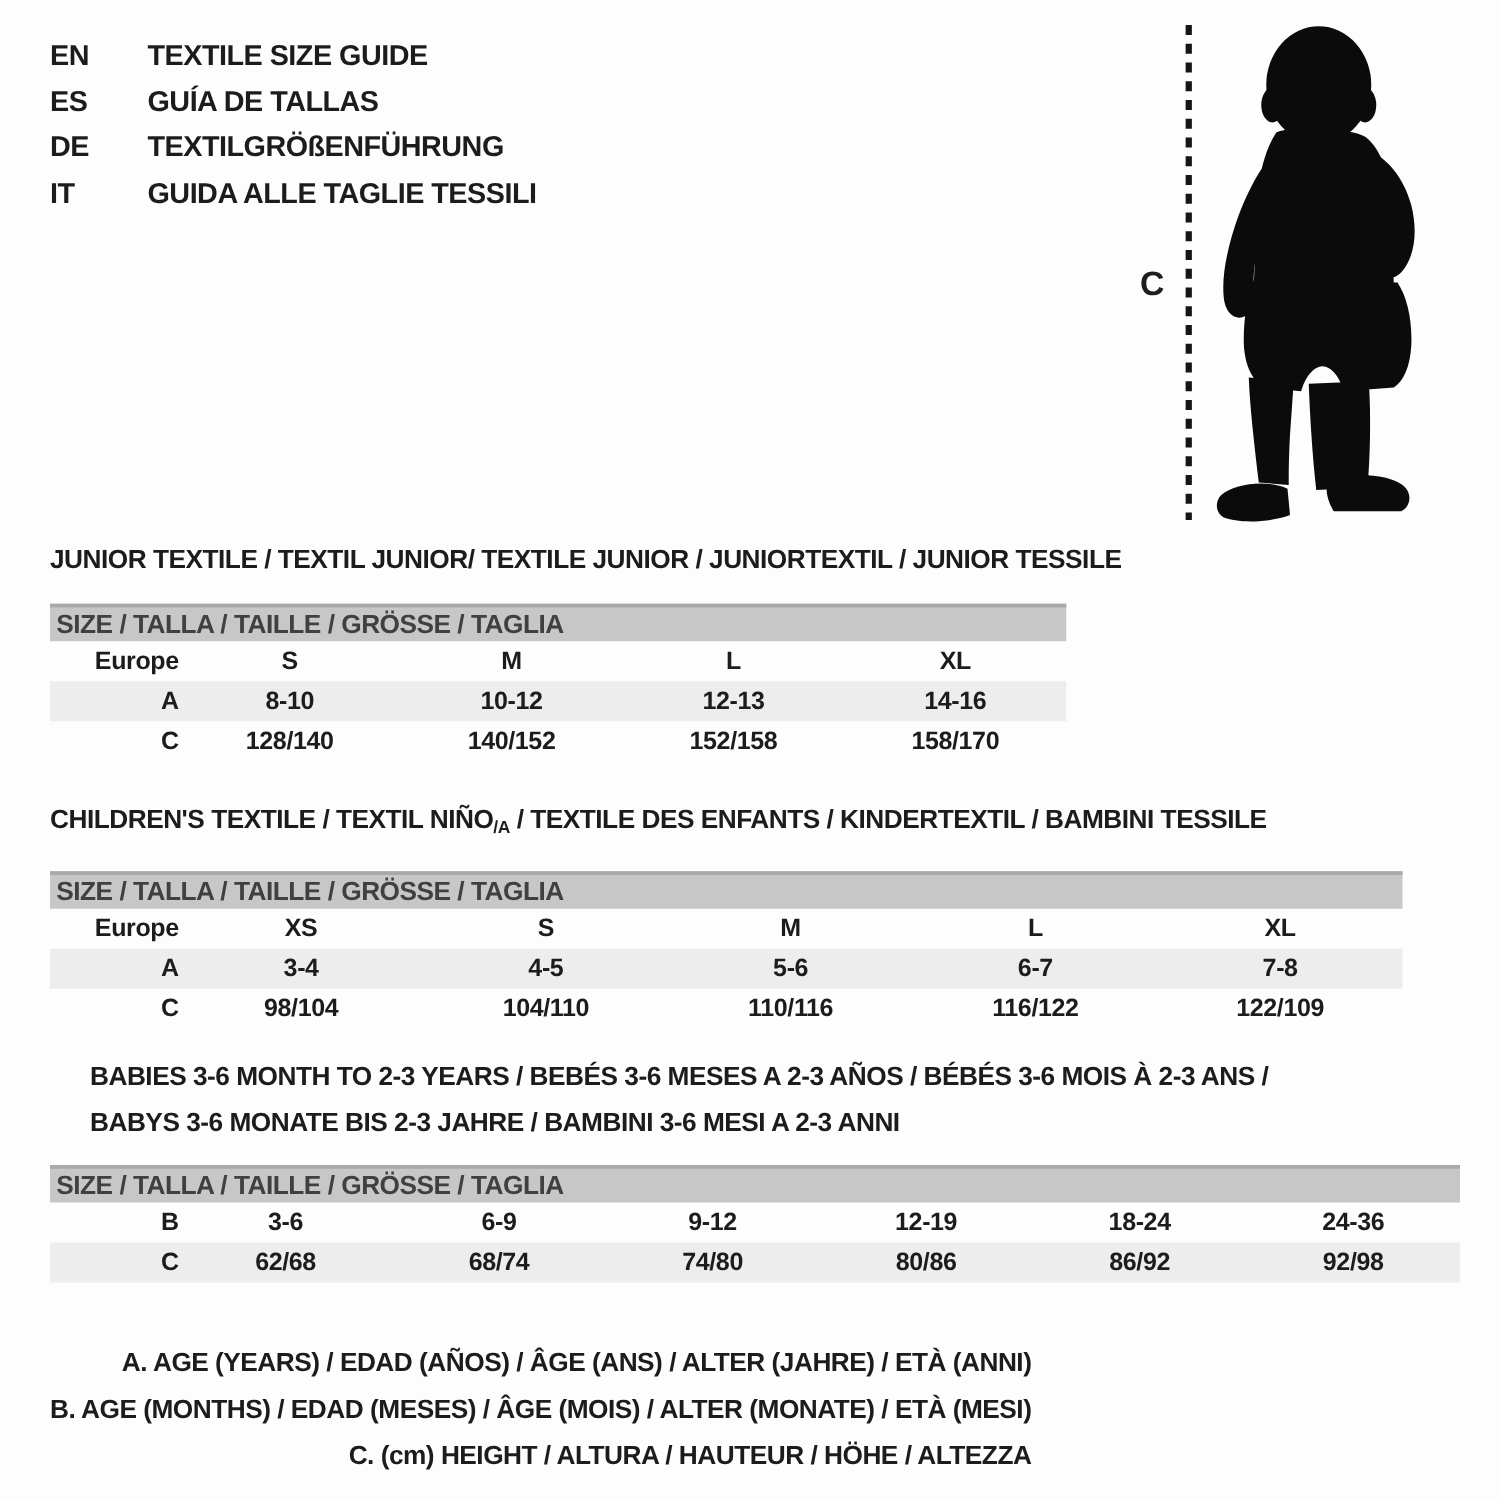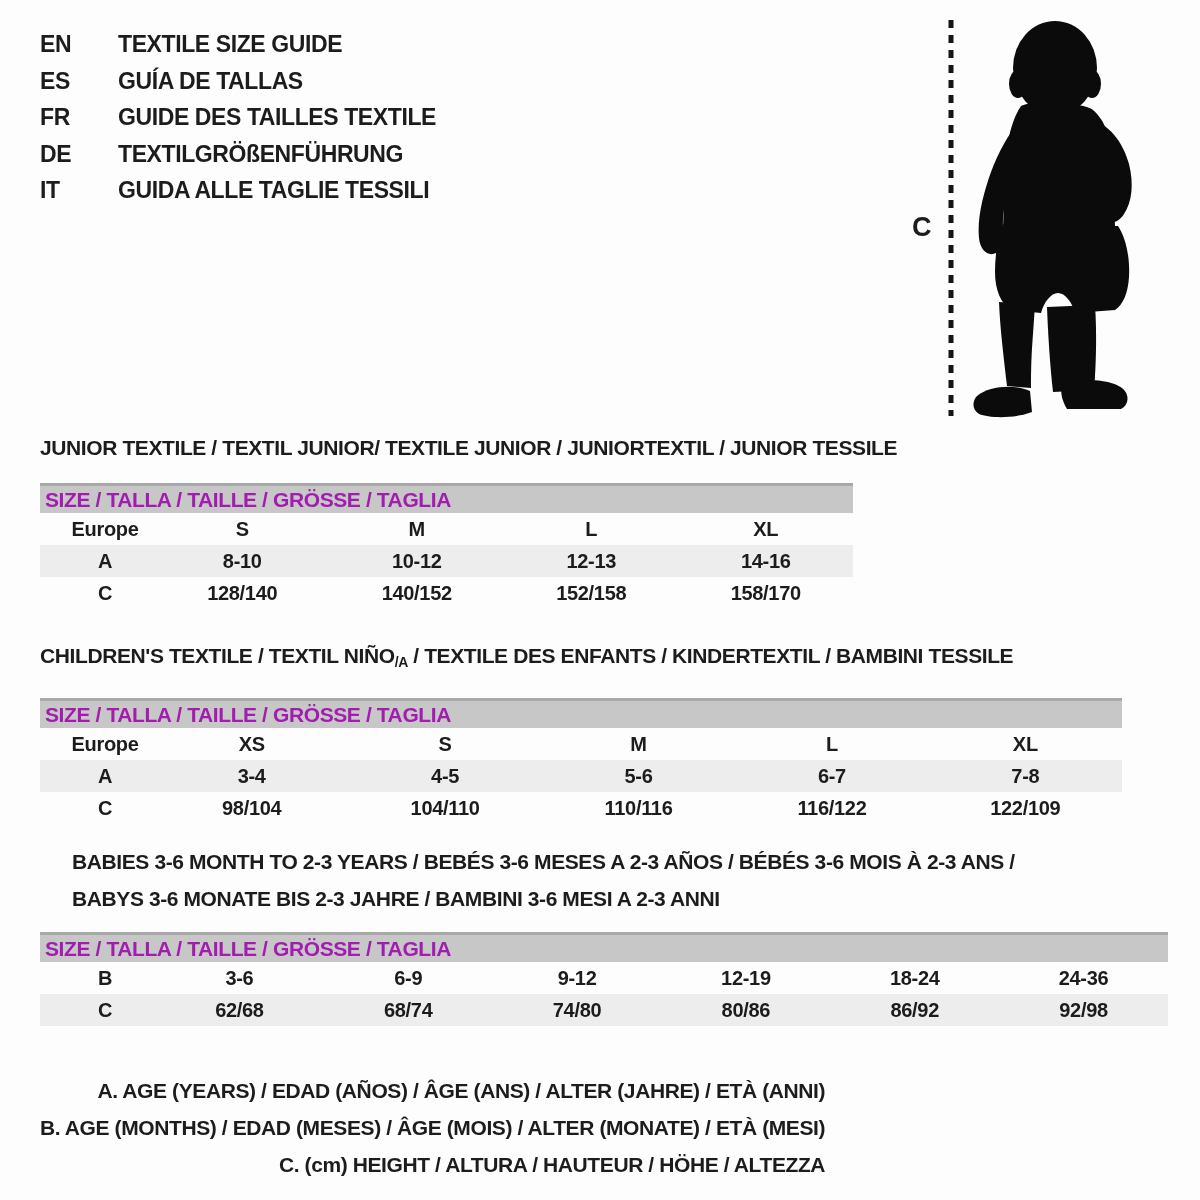--- a/index.html
+++ b/index.html
@@ -31,48 +31,44 @@
   .section-title .sub{font-size:14px;vertical-align:-4px;}
   .title-line{font-size:21px;font-weight:bold;letter-spacing:-0.4px;line-height:37px;white-space:nowrap;margin-left:32px;}
   #section-0 .size-bar{margin-top:23px;}
   #section-1 .size-bar{margin-top:24px;}
   #section-2 .size-bar{margin-top:15px;}
 
   .size-bar{
     height:30px;box-sizing:border-box;
     background:#c7c7c7;border-top:3px solid #a9a9a9;
     display:flex;align-items:center;padding-left:5px;
-    font-size:21px;font-weight:bold;letter-spacing:-0.4px;color:#a21caf;
+    font-size:21px;font-weight:bold;letter-spacing:-0.4px;color:#404040;
   }
   .trow{display:flex;align-items:center;height:32px;font-size:20px;font-weight:bold;letter-spacing:-0.3px;}
   .trow.shaded{background:#ededed;}
-  .trow .rlabel{flex:0 0 100px;padding-left:3px;text-align:center;margin-left:12px;}
+  .trow .rlabel{flex:0 0 100px;padding-left:3px;text-align:right;}
   .trow .cell{flex:1;text-align:center;}
 
   
   .legend{position:absolute;left:40px;top:1072px;}
   .legend-line{font-size:21px;font-weight:bold;letter-spacing:-0.4px;line-height:37px;white-space:nowrap;text-align:right;}
 </style>
 </head>
 <body>
 
 <div class="page">
 
   <div class="lang-list">
     <div class="lang-row">
       <span class="lang-code">EN</span>
       <span class="lang-title">TEXTILE SIZE GUIDE</span>
     </div>
     <div class="lang-row">
       <span class="lang-code">ES</span>
       <span class="lang-title">GUÍA DE TALLAS</span>
-    </div>
-    <div class="lang-row">
-      <span class="lang-code">FR</span>
-      <span class="lang-title">GUIDE DES TAILLES TEXTILE</span>
     </div>
     <div class="lang-row">
       <span class="lang-code">DE</span>
       <span class="lang-title">TEXTILGRÖßENFÜHRUNG</span>
     </div>
     <div class="lang-row">
       <span class="lang-code">IT</span>
       <span class="lang-title">GUIDA ALLE TAGLIE TESSILI</span>
     </div>
   </div>

